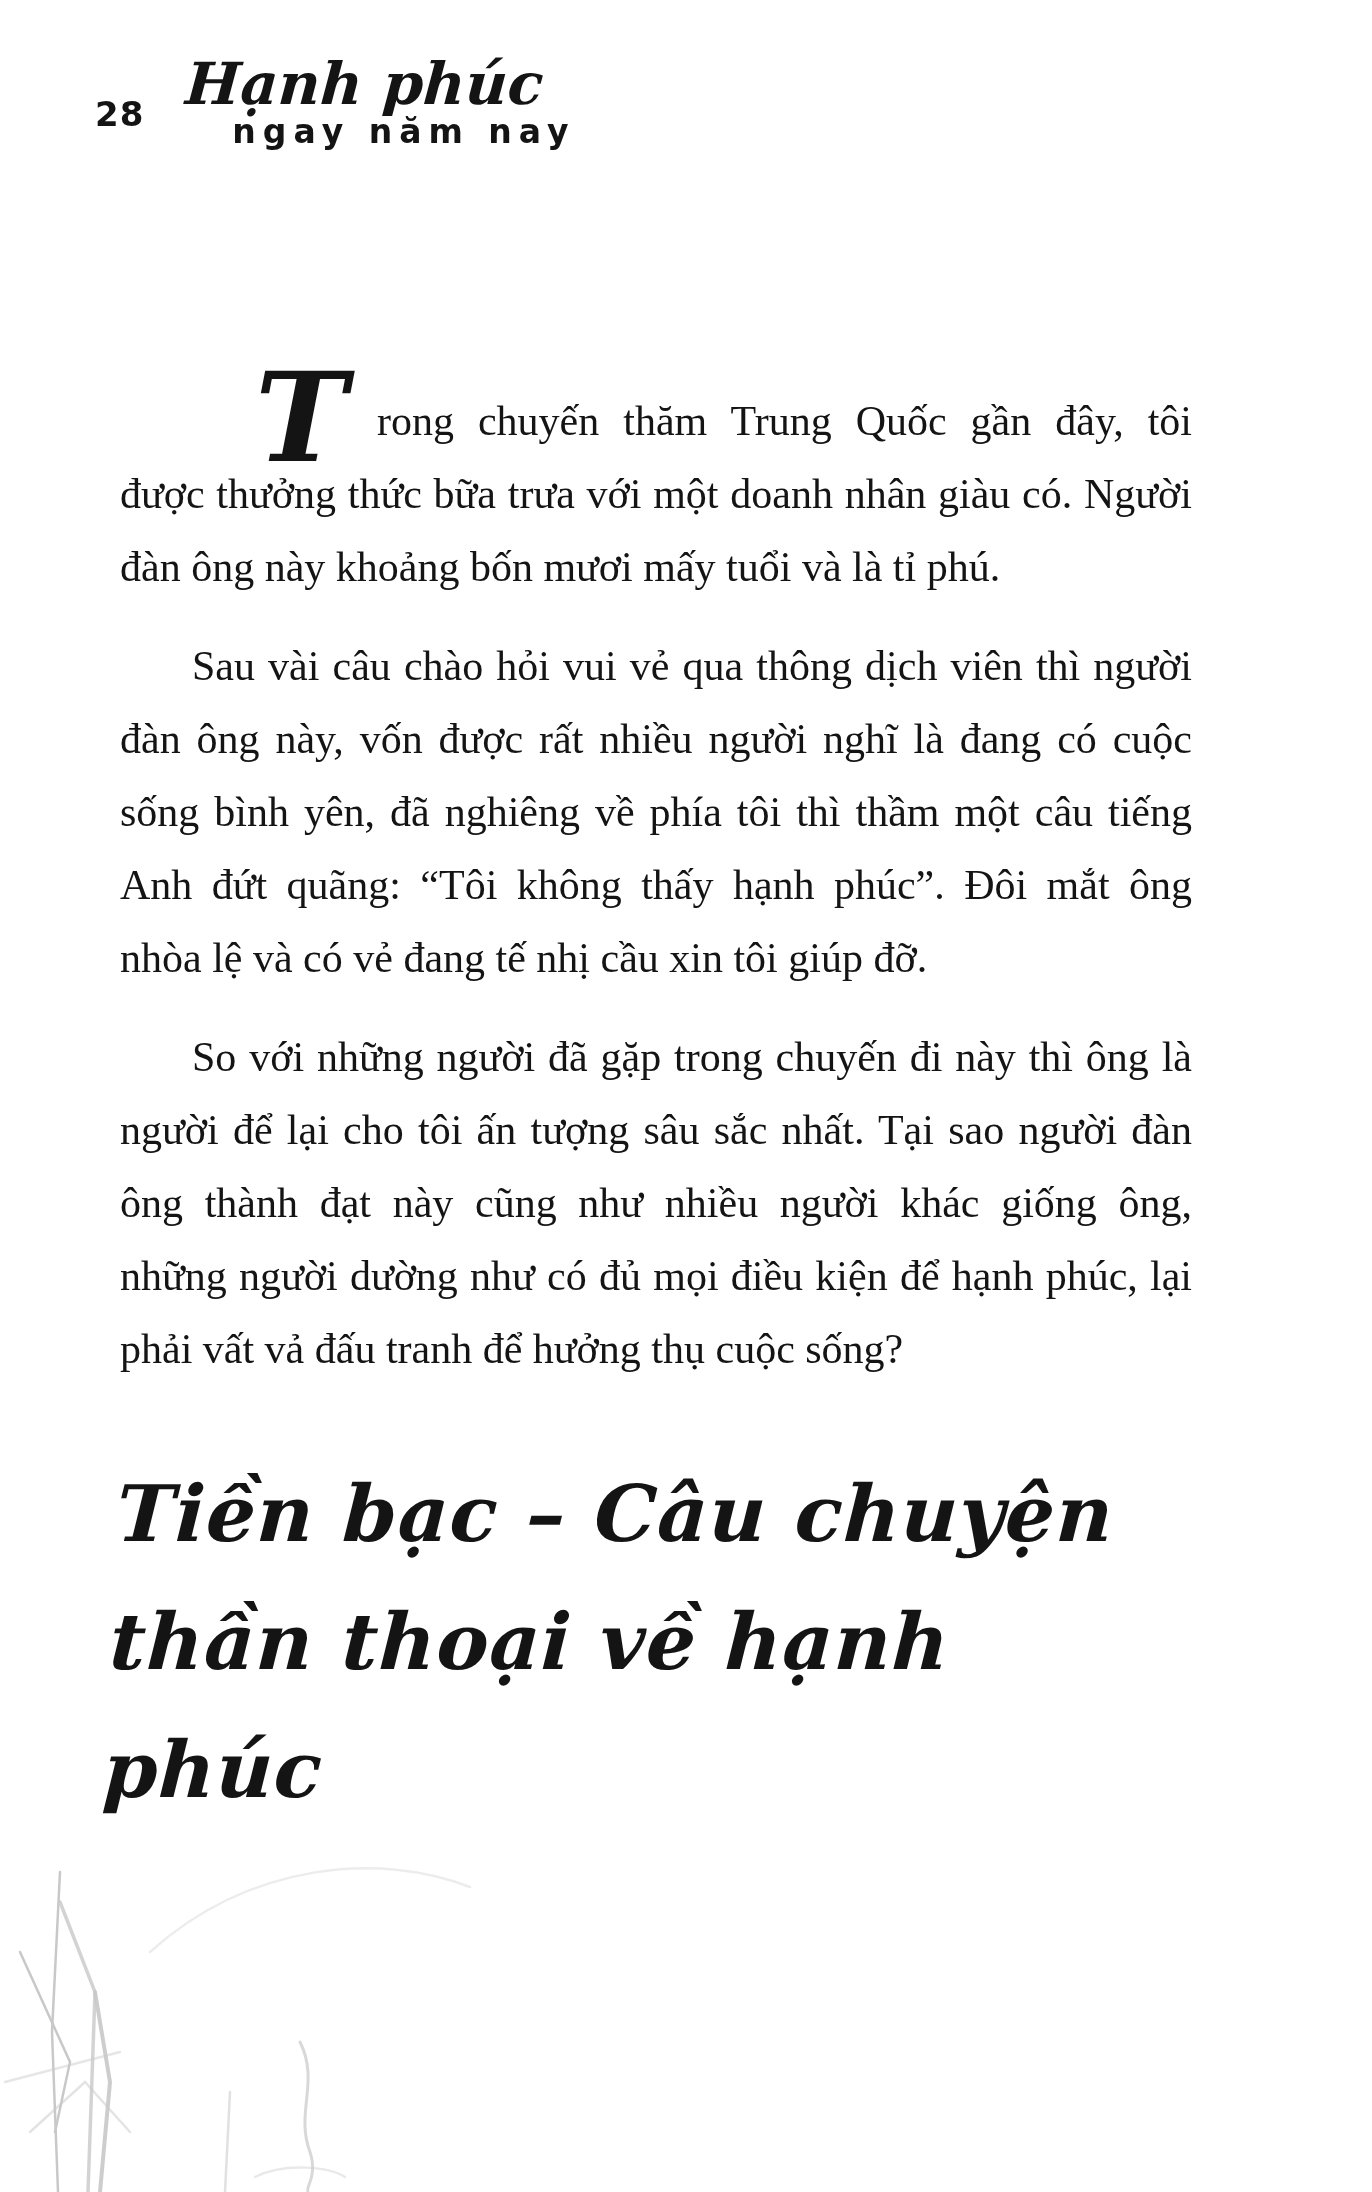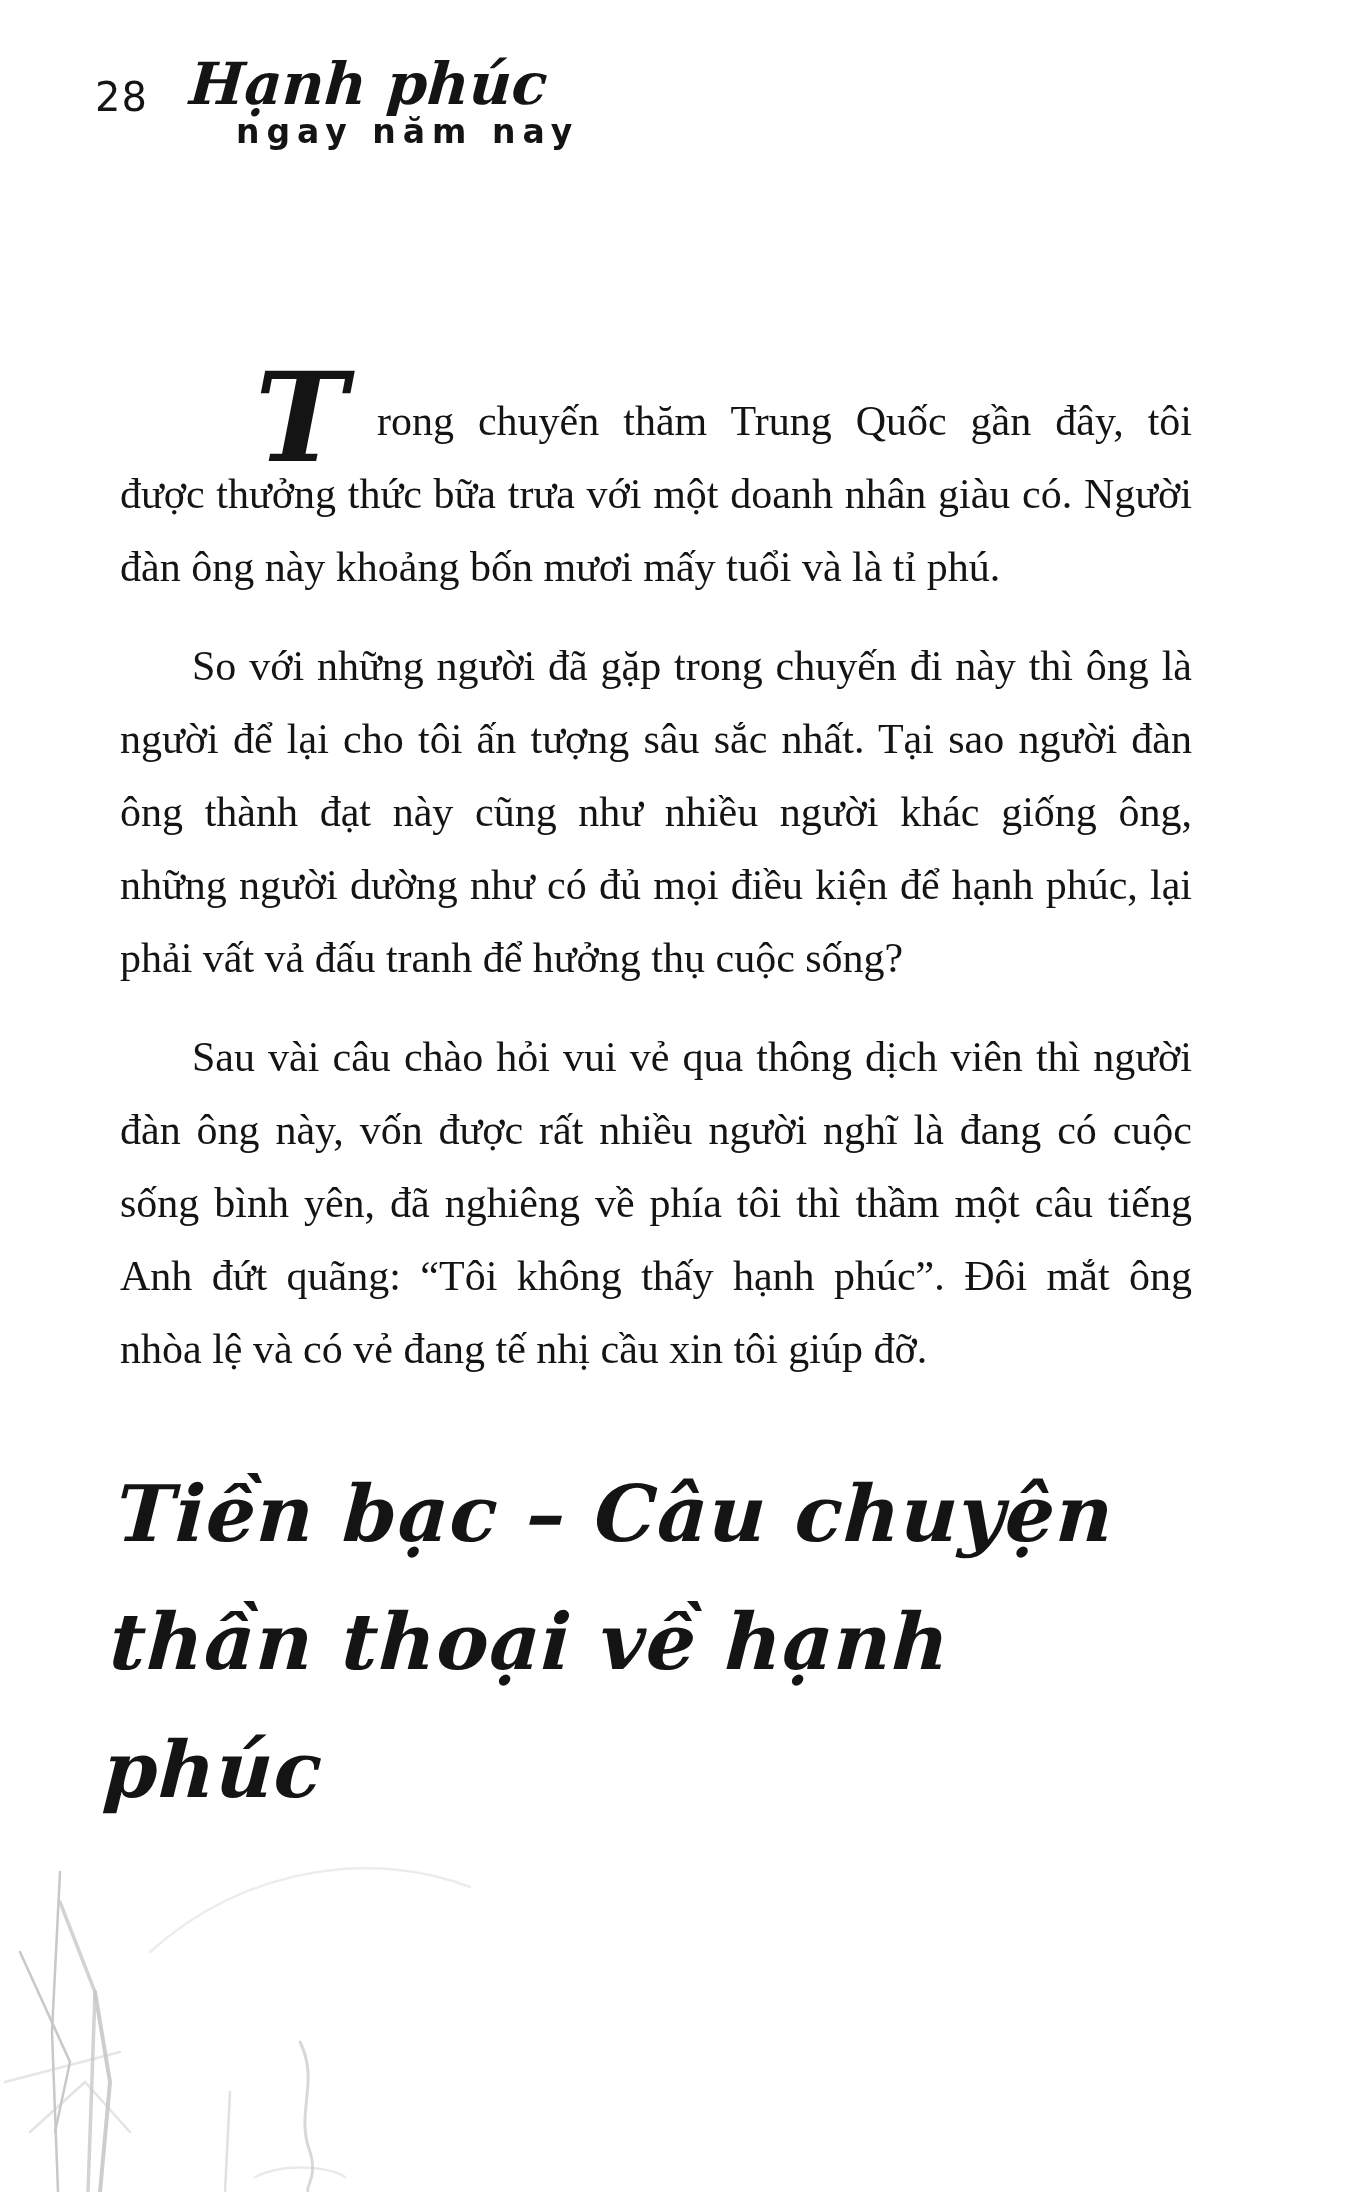--- a/index.html
+++ b/index.html
@@ -12,22 +12,22 @@
     color:#141414;
     font-family:"Liberation Serif","DejaVu Serif",serif;
   }
   
   .header{
     position:absolute;left:95px;top:55px;
     display:flex;align-items:flex-start;
   }
   .page-number{
     font-family:"DejaVu Sans","Liberation Sans",sans-serif;
-    font-weight:normal;font-size:40px;line-height:1;
-    margin-top:22px;letter-spacing:1px;
+    font-weight:bold;font-size:34px;line-height:1;
+    margin-top:42px;letter-spacing:1px;
   }
   .logo{margin-left:42px;position:relative;}
   .logo-title{
     font-family:"DejaVu Serif","Liberation Serif",serif;
     font-style:italic;font-weight:bold;
     font-size:58px;line-height:1;letter-spacing:0px;
     transform:skewX(-4deg);
   }
   .logo-subtitle{
     font-family:"DejaVu Sans","Liberation Sans",sans-serif;
@@ -81,23 +81,23 @@
       <div class="logo-subtitle">ngay năm nay</div>
     </div>
   </div>
 
   <div class="column">
 
     <p class="para">
       <span class="dropcap">T</span><span>rong chuyến thăm Trung Quốc gần đây, tôi được thưởng thức bữa trưa với một doanh nhân giàu có. Người đàn ông này khoảng bốn mươi mấy tuổi và là tỉ phú.</span>
     </p>
 
+    <p class="para indent">Sau vài câu chào hỏi vui vẻ qua thông dịch viên thì người đàn ông này, vốn được rất nhiều người nghĩ là đang có cuộc sống bình yên, đã nghiêng về phía tôi thì thầm một câu tiếng Anh đứt quãng: “Tôi không thấy hạnh phúc”. Đôi mắt ông nhòa lệ và có vẻ đang tế nhị cầu xin tôi giúp đỡ.</p>
+
     <p class="para indent">So với những người đã gặp trong chuyến đi này thì ông là người để lại cho tôi ấn tượng sâu sắc nhất. Tại sao người đàn ông thành đạt này cũng như nhiều người khác giống ông, những người dường như có đủ mọi điều kiện để hạnh phúc, lại phải vất vả đấu tranh để hưởng thụ cuộc sống?</p>
-
-    <p class="para indent">Sau vài câu chào hỏi vui vẻ qua thông dịch viên thì người đàn ông này, vốn được rất nhiều người nghĩ là đang có cuộc sống bình yên, đã nghiêng về phía tôi thì thầm một câu tiếng Anh đứt quãng: “Tôi không thấy hạnh phúc”. Đôi mắt ông nhòa lệ và có vẻ đang tế nhị cầu xin tôi giúp đỡ.</p>
 
     <h2 class="section-heading">Tiền bạc – Câu chuyện thần thoại về hạnh phúc</h2>
 
   </div>
 
   <svg class="sketch" width="560" height="360" viewBox="0 0 560 360">
     <g fill="none" stroke="#ababab" stroke-width="2.5" opacity="0.65" stroke-linecap="round">
       <path d="M60 40 L52 200 L58 360"></path>
       <path d="M60 70 L95 160 L88 360" stroke-width="3.5" opacity="0.8"></path>
       <path d="M95 160 L110 250 L100 360" stroke-width="4" opacity="0.9"></path>

